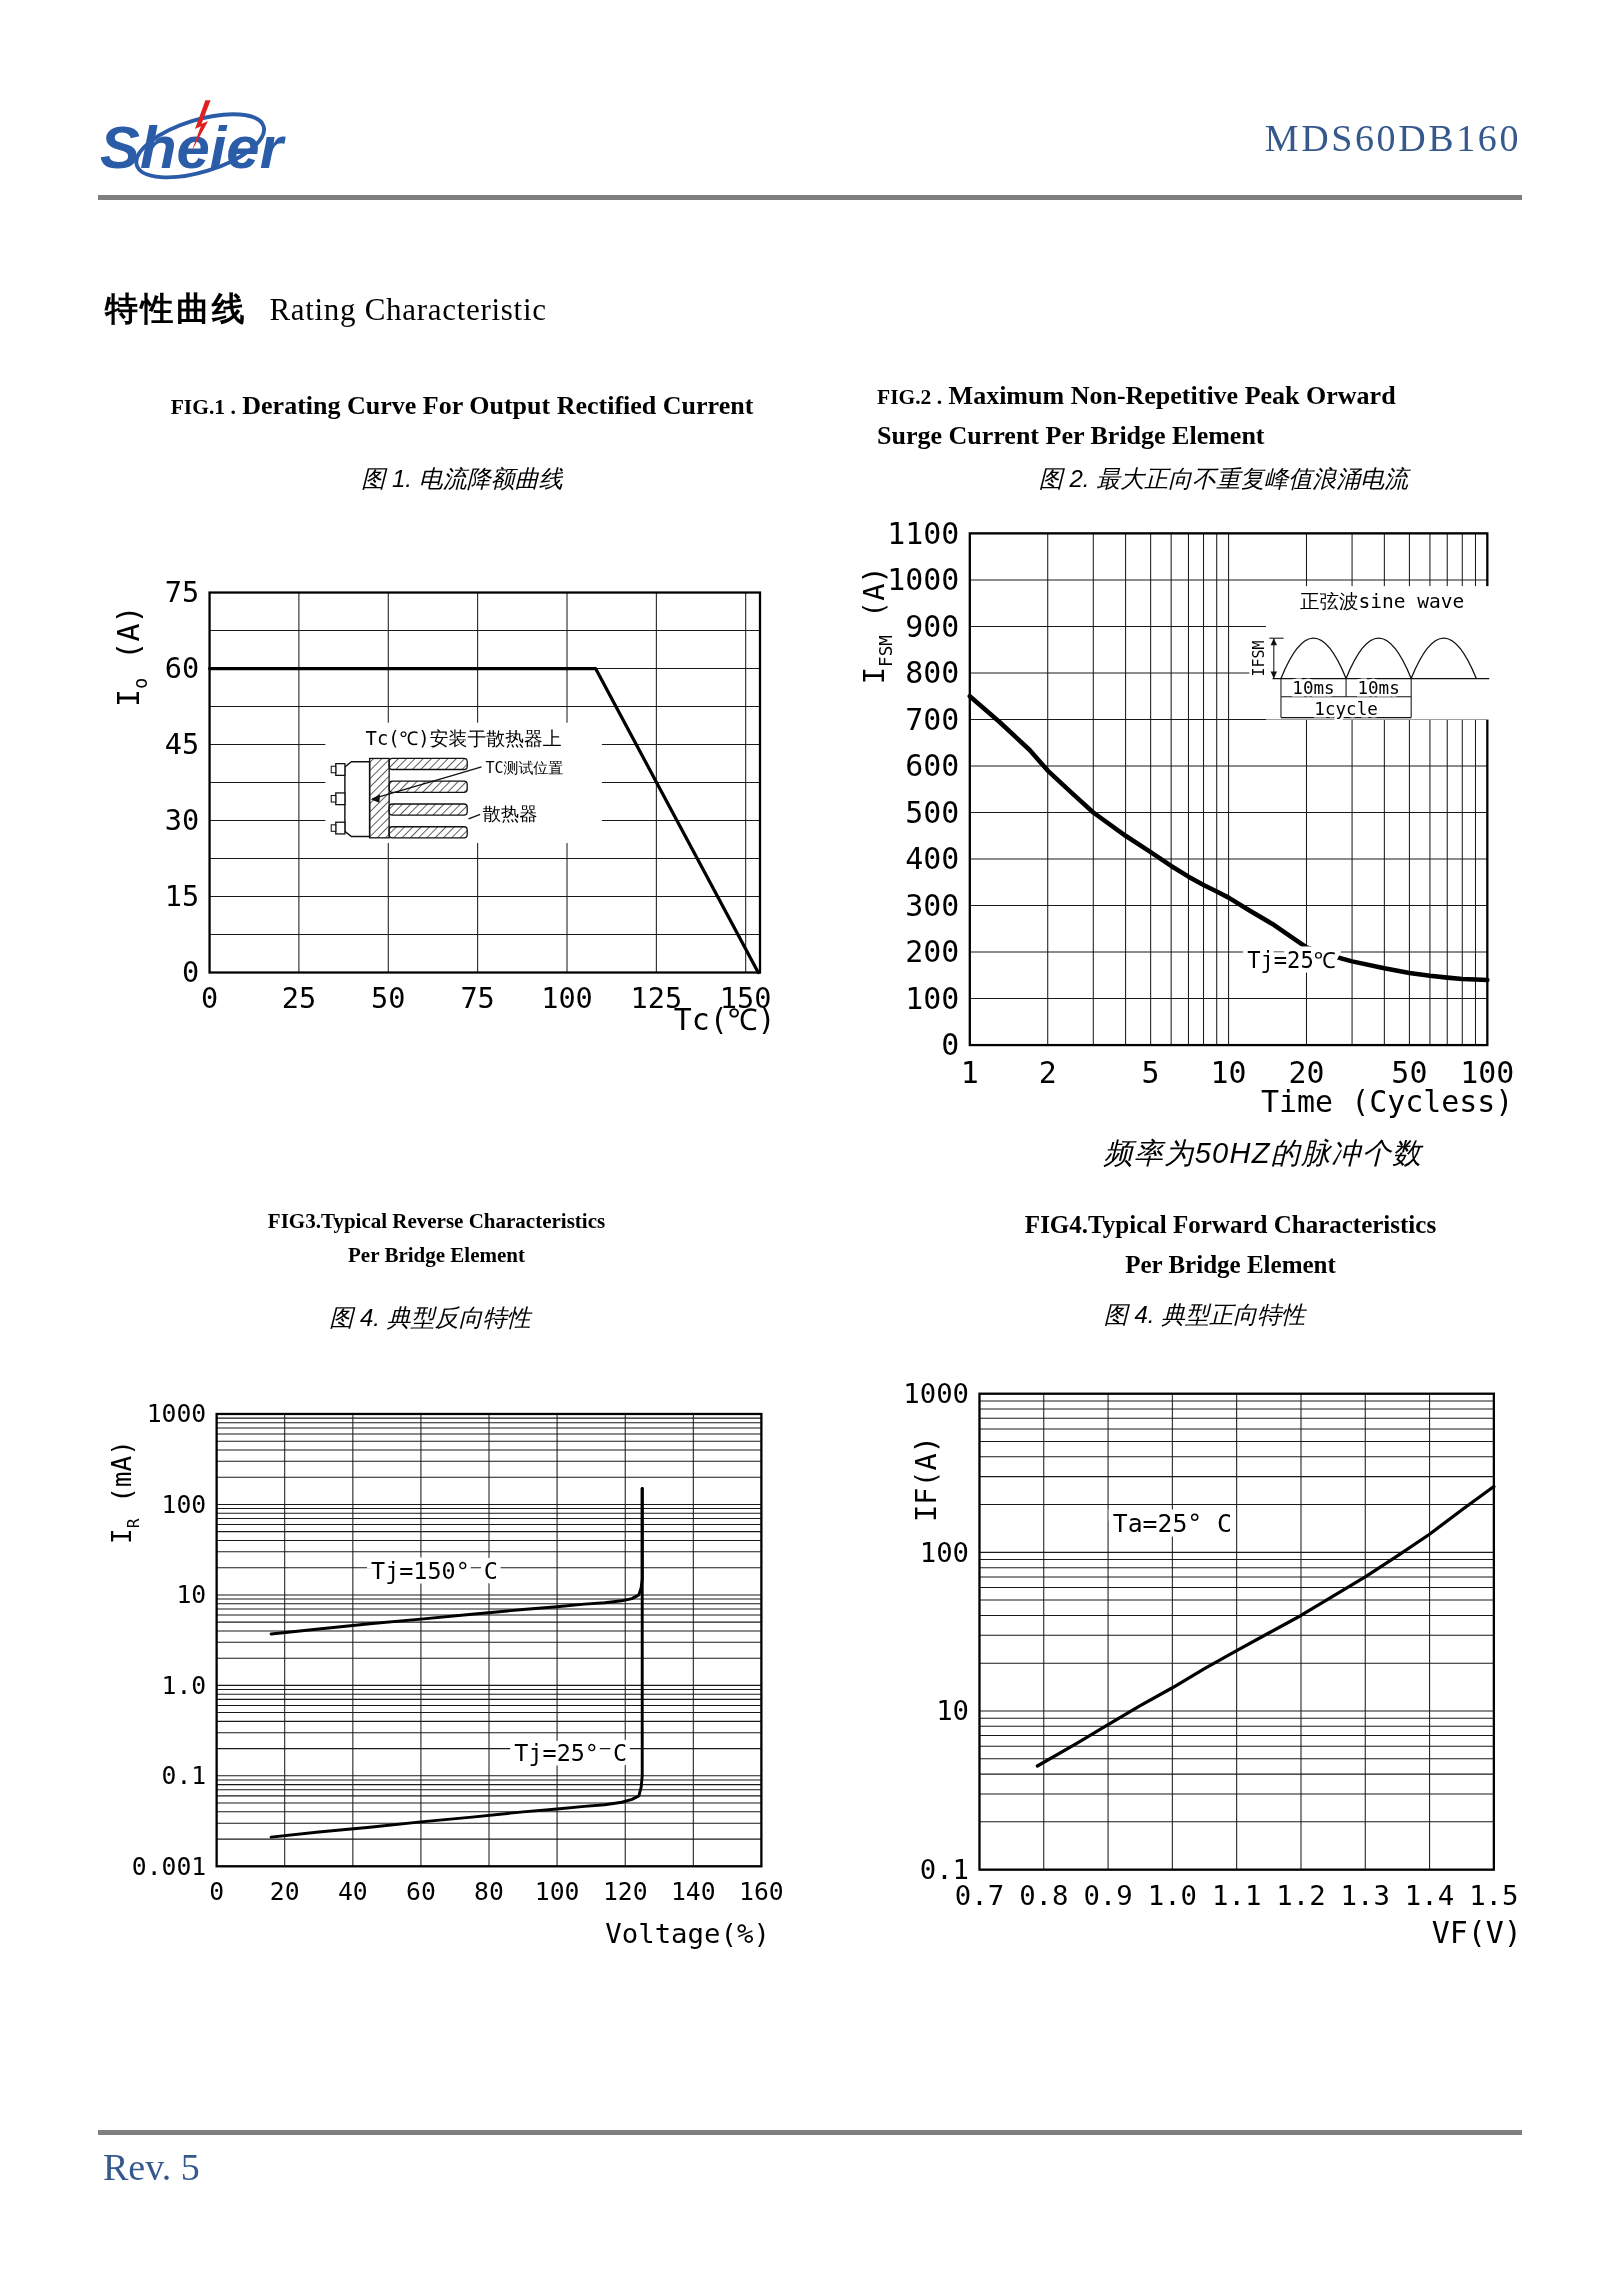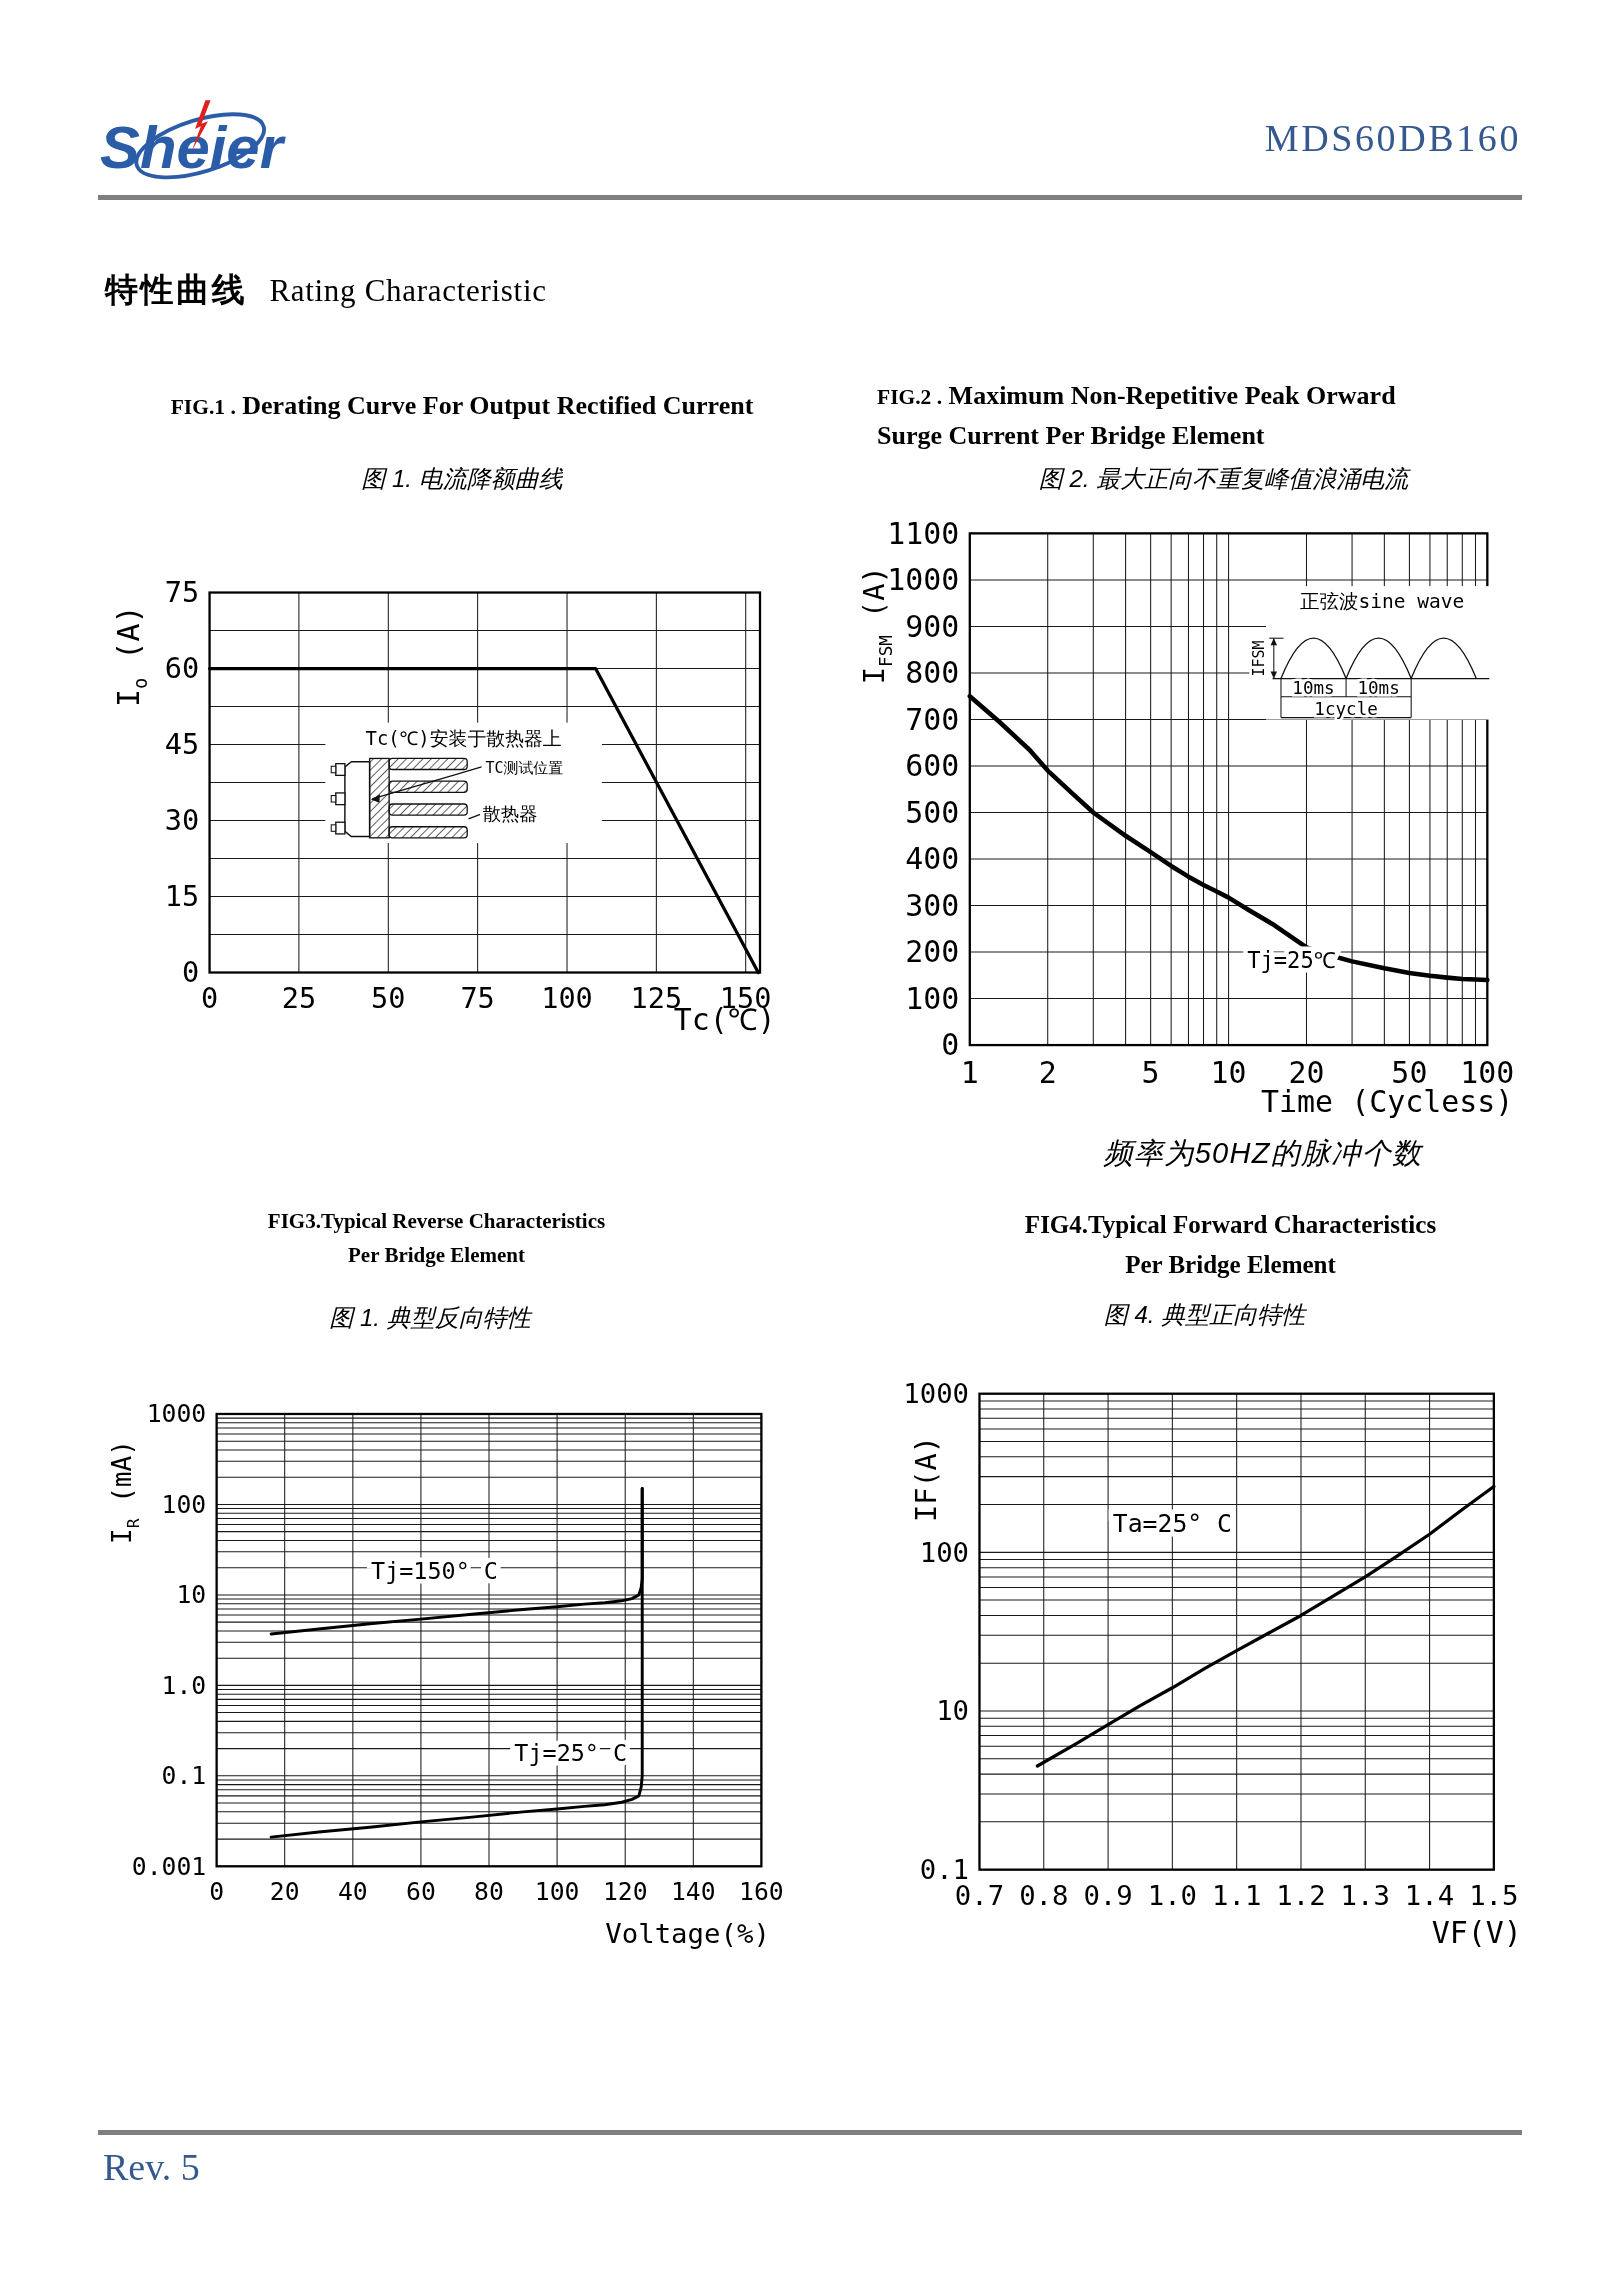--- a/index.html
+++ b/index.html
@@ -4,21 +4,21 @@
 <style>
   html,body{margin:0;padding:0;background:#e8e8e8;}
   .page{position:relative;width:1617px;height:2284px;background:#ffffff;overflow:hidden;
         font-family:"Liberation Sans",sans-serif;color:#000;}
   .abs{position:absolute;}
   .rule{position:absolute;left:98px;width:1424px;background:#7f7f7f;}
   .product{position:absolute;right:96px;top:116px;font-family:"Liberation Serif",serif;
            font-size:38px;color:#35598c;letter-spacing:2.6px;}
   .rev{position:absolute;left:103px;top:2145px;font-family:"Liberation Serif",serif;
        font-size:38px;color:#35598c;}
-  .sect{position:absolute;left:105px;top:268px;display:flex;align-items:baseline;}
+  .sect{position:absolute;left:105px;top:287px;display:flex;align-items:baseline;}
   .sect .cjk-h{font-size:33px;font-weight:bold;font-family:"Liberation Sans",sans-serif;letter-spacing:2.6px;}
   .sect .en-h{font-family:"Liberation Serif",serif;font-size:31px;margin-left:22px;letter-spacing:0.7px;}
   .ft{position:absolute;font-family:"Liberation Serif",serif;font-size:26px;color:#000;font-weight:bold;}
   .ft .fp{font-size:21.5px;}
   .cap{position:absolute;font-family:"Liberation Sans",sans-serif;font-size:24px;color:#000;font-style:italic;}
   .center{text-align:center;}
   svg.chart{position:absolute;}
   .grid{stroke:#1a1a1a;stroke-width:1.6;fill:none;}
   .border{stroke:#000;stroke-width:3.5;fill:none;}
   .curve{stroke:#000;fill:none;stroke-linejoin:round;stroke-linecap:round;}
@@ -61,21 +61,21 @@
   <div class="ft" style="left:877px;top:376px;width:716px;line-height:1.55;">
     <div><span class="fp">FIG.2 .</span><span> Maximum  Non-Repetitive Peak  Orward</span></div>
     <div>Surge  Current  Per  Bridge  Element</div>
   </div>
   <div class="cap center" style="left:885px;top:463px;width:677px;">图 2.   最大正向不重复峰值浪涌电流</div>
 
   <div class="ft center" style="left:111px;top:1205px;width:651px;line-height:1.6;font-size:21px;text-align:center;">
     <div>FIG3.Typical Reverse Characteristics</div>
     <div>Per  Bridge  Element</div>
   </div>
-  <div class="cap center" style="left:111px;top:1302px;width:638px;">图 1.   典型反向特性</div>
+  <div class="cap center" style="left:111px;top:1302px;width:638px;">图 4.   典型反向特性</div>
 
   <div class="ft center" style="left:905px;top:1205px;width:651px;line-height:1.6;font-size:25px;">
     <div>FIG4.Typical Forward Characteristics</div>
     <div>Per  Bridge  Element</div>
   </div>
   <div class="cap center" style="left:905px;top:1299px;width:599px;">图 4. 典型正向特性</div>
 
   <svg class="chart" style="left:91px;top:560px;" width="729" height="501" viewBox="0 0 1120 770">
     <defs>
       <pattern id="hatch" width="9" height="9" patternUnits="userSpaceOnUse" patternTransform="rotate(45)">

